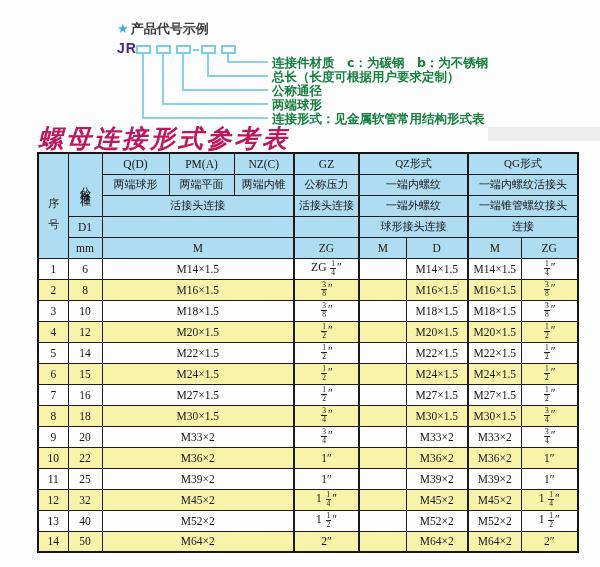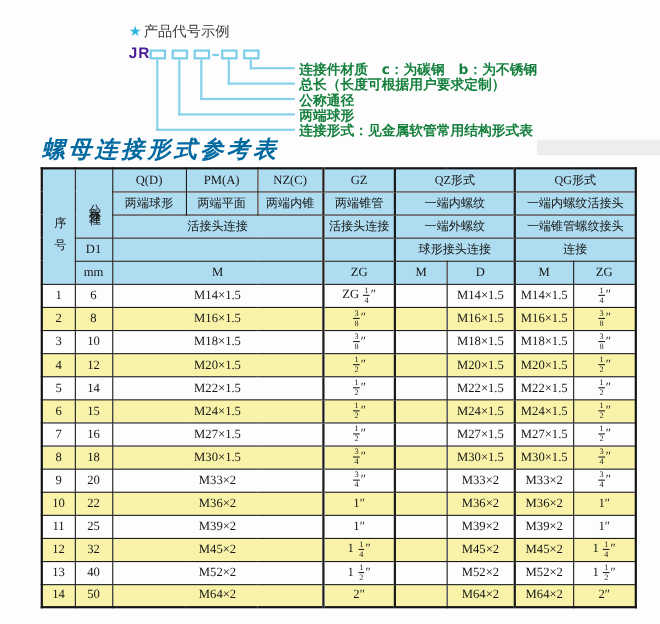--- a/index.html
+++ b/index.html
@@ -5,36 +5,36 @@
   * { margin:0; padding:0; box-sizing:border-box; }
   html,body { width:600px; height:567px; }
   body {
     position:relative;
     background:#fdfdfd;
     font-family:"DejaVu Sans", sans-serif;
     overflow:hidden;
     color:#333;
   }
   
-  .diagram-title { position:absolute; left:117px; top:20px; font-size:13px; font-weight:400; color:#3a3a3a; white-space:nowrap; }
+  .diagram-title { position:absolute; left:117px; top:20px; font-size:13px; font-weight:700; color:#3a3a3a; white-space:nowrap; }
   .diagram-title .star { color:#2eb3e2; margin-right:2px; font-size:13px; }
   .code-prefix { position:absolute; left:117px; top:40px; font-size:14px; letter-spacing:1px; color:#4c1d95; font-family:"Liberation Sans",sans-serif; font-weight:600; }
   .code-box { position:absolute; top:45px; width:15px; height:9px; border:2px solid #79cde9; background:#fff; }
   .code-dash { position:absolute; top:49px; width:6px; height:2px; background:#79cde9; }
   .cline { position:absolute; background:#86d2ea; }
   .vl { width:2px; }
   .hl { height:2px; }
   .diagram-label { position:absolute; left:272px; font-size:12.5px; font-weight:600; color:#15803d; white-space:nowrap; }
   .scan-artifact { position:absolute; left:488px; top:127px; width:112px; height:14px; background:#ededed; }
   
   .table-title {
     position:absolute; left:38px; top:122px;
     font-family:Liberation Sans, sans-serif;
     font-style:italic; font-weight:bold;
-    font-size:21px; letter-spacing:3px; color:#0369a1;
+    font-size:25px; letter-spacing:3px; color:#be185d;
     white-space:nowrap;
   }
   
   .ref-table {
     position:absolute; left:37px; top:152px; width:540px;
     border-collapse:collapse; table-layout:fixed;
     font-family:"Liberation Serif", serif;
     font-size:11.5px; color:#161616;
     border:2px solid #141414;
   }
@@ -110,21 +110,21 @@
       <td class="hd">PM(A)</td>
       <td class="hd">NZ(C)</td>
       <td class="hd bl2">GZ</td>
       <td class="hd bl2 cjk" colspan="2">QZ形式</td>
       <td class="hd bl2 cjk" colspan="2">QG形式</td>
     </tr>
     <tr>
       <td class="hd cjk">两端球形</td>
       <td class="hd cjk">两端平面</td>
       <td class="hd cjk">两端内锥</td>
-      <td class="hd bl2 cjk">两端锥管</td>
+      <td class="hd bl2 cjk">公称压力</td>
       <td class="hd bl2 cjk" colspan="2">一端内螺纹</td>
       <td class="hd bl2 cjk" colspan="2">一端内螺纹活接头</td>
     </tr>
     <tr>
       <td class="hd cjk" colspan="3">活接头连接</td>
       <td class="hd bl2 cjk">活接头连接</td>
       <td class="hd bl2 cjk" colspan="2">一端外螺纹</td>
       <td class="hd bl2 cjk" colspan="2">一端锥管螺纹接头</td>
     </tr>
     <tr>

